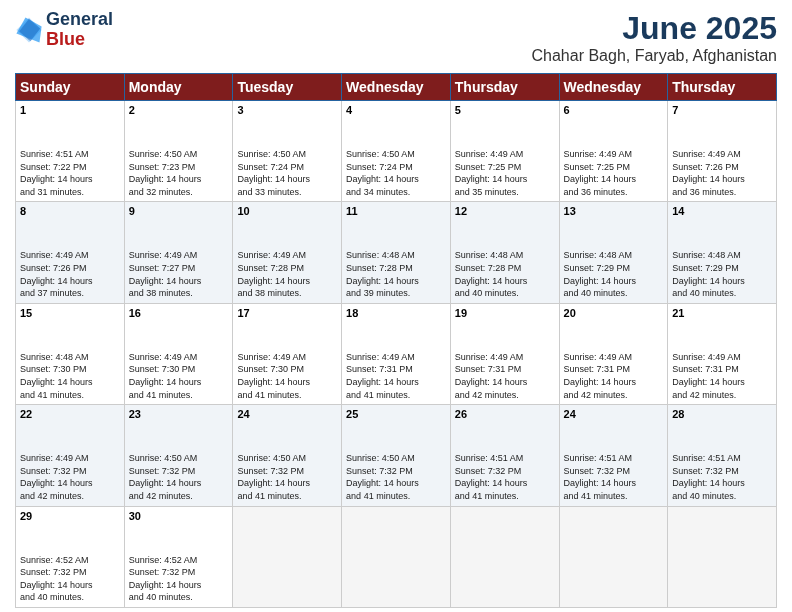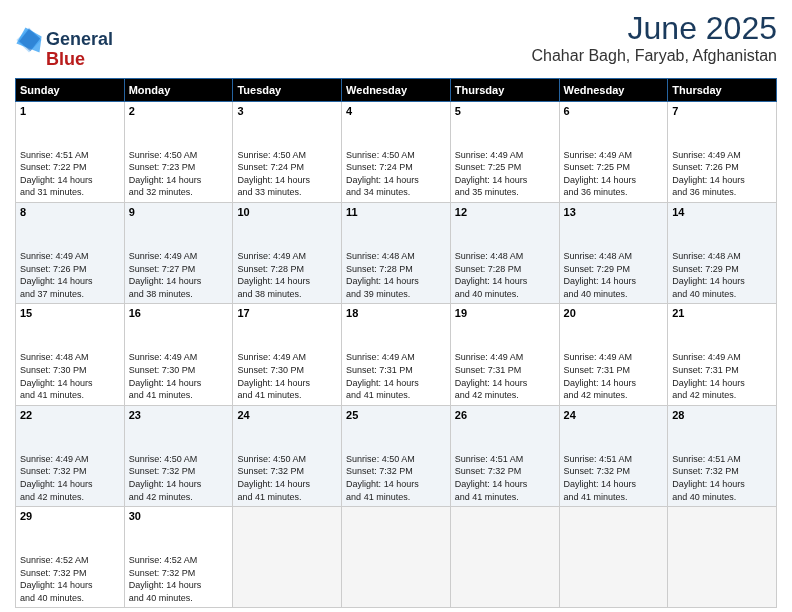--- a/index.html
+++ b/index.html
@@ -23,54 +23,53 @@
     }
     .logo {
       display: flex;
       align-items: center;
     }
     .logo-text {
       font-size: 18px;
       font-weight: bold;
       color: #1a3a5c;
       line-height: 1.1;
-      margin-top: 20px;
     }
     .logo-text span {
       color: #b91c1c;
     }
     .logo-icon {
       width: 28px;
       height: 28px;
       margin-right: 3px;
     }
     .title-block {
       text-align: right;
     }
     .month-title {
       font-size: 32px;
-      font-weight: normal;
+      font-weight: bold;
       color: #1a3a5c;
     }
     .location {
       font-size: 16px;
       color: #333;
     }
     .calendar {
       width: 100%;
       border-collapse: collapse;
       border: 1px solid #ccc;
       font-size: 9.5px;
     }
     .calendar th {
-      background-color: #000000;
+      background-color: #7f1d1d;
       color: white;
       padding: 5px 4px;
       text-align: left;
-      font-size: 11px;
+      font-size: 14px;
       border: 1px solid #2563a0;
       margin-top: 28px;
     }
     .calendar td {
       vertical-align: top;
       padding: 3px 4px;
       border: 1px solid #ccc;
       width: 14.28%;
       height: 82px;
       background: #fff;

